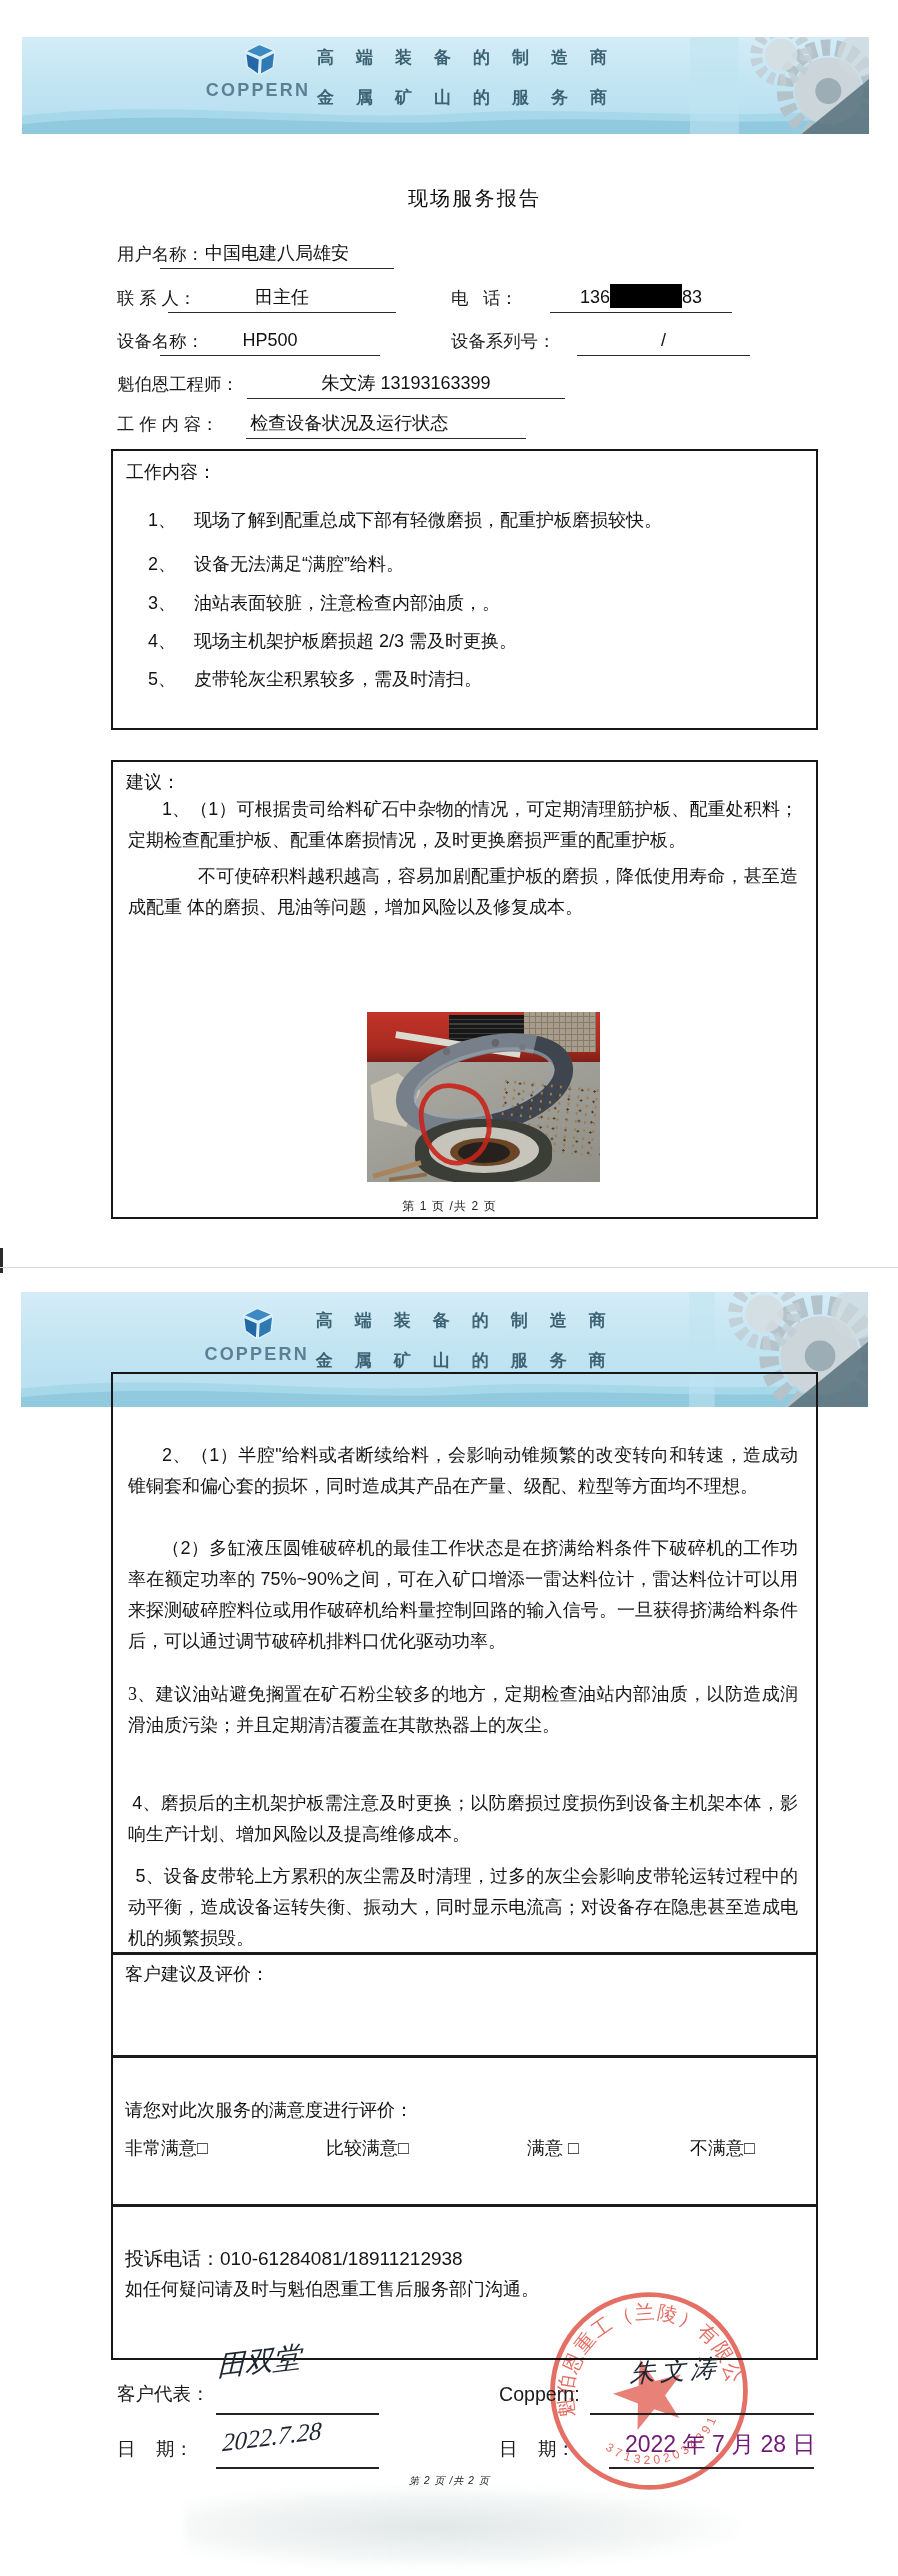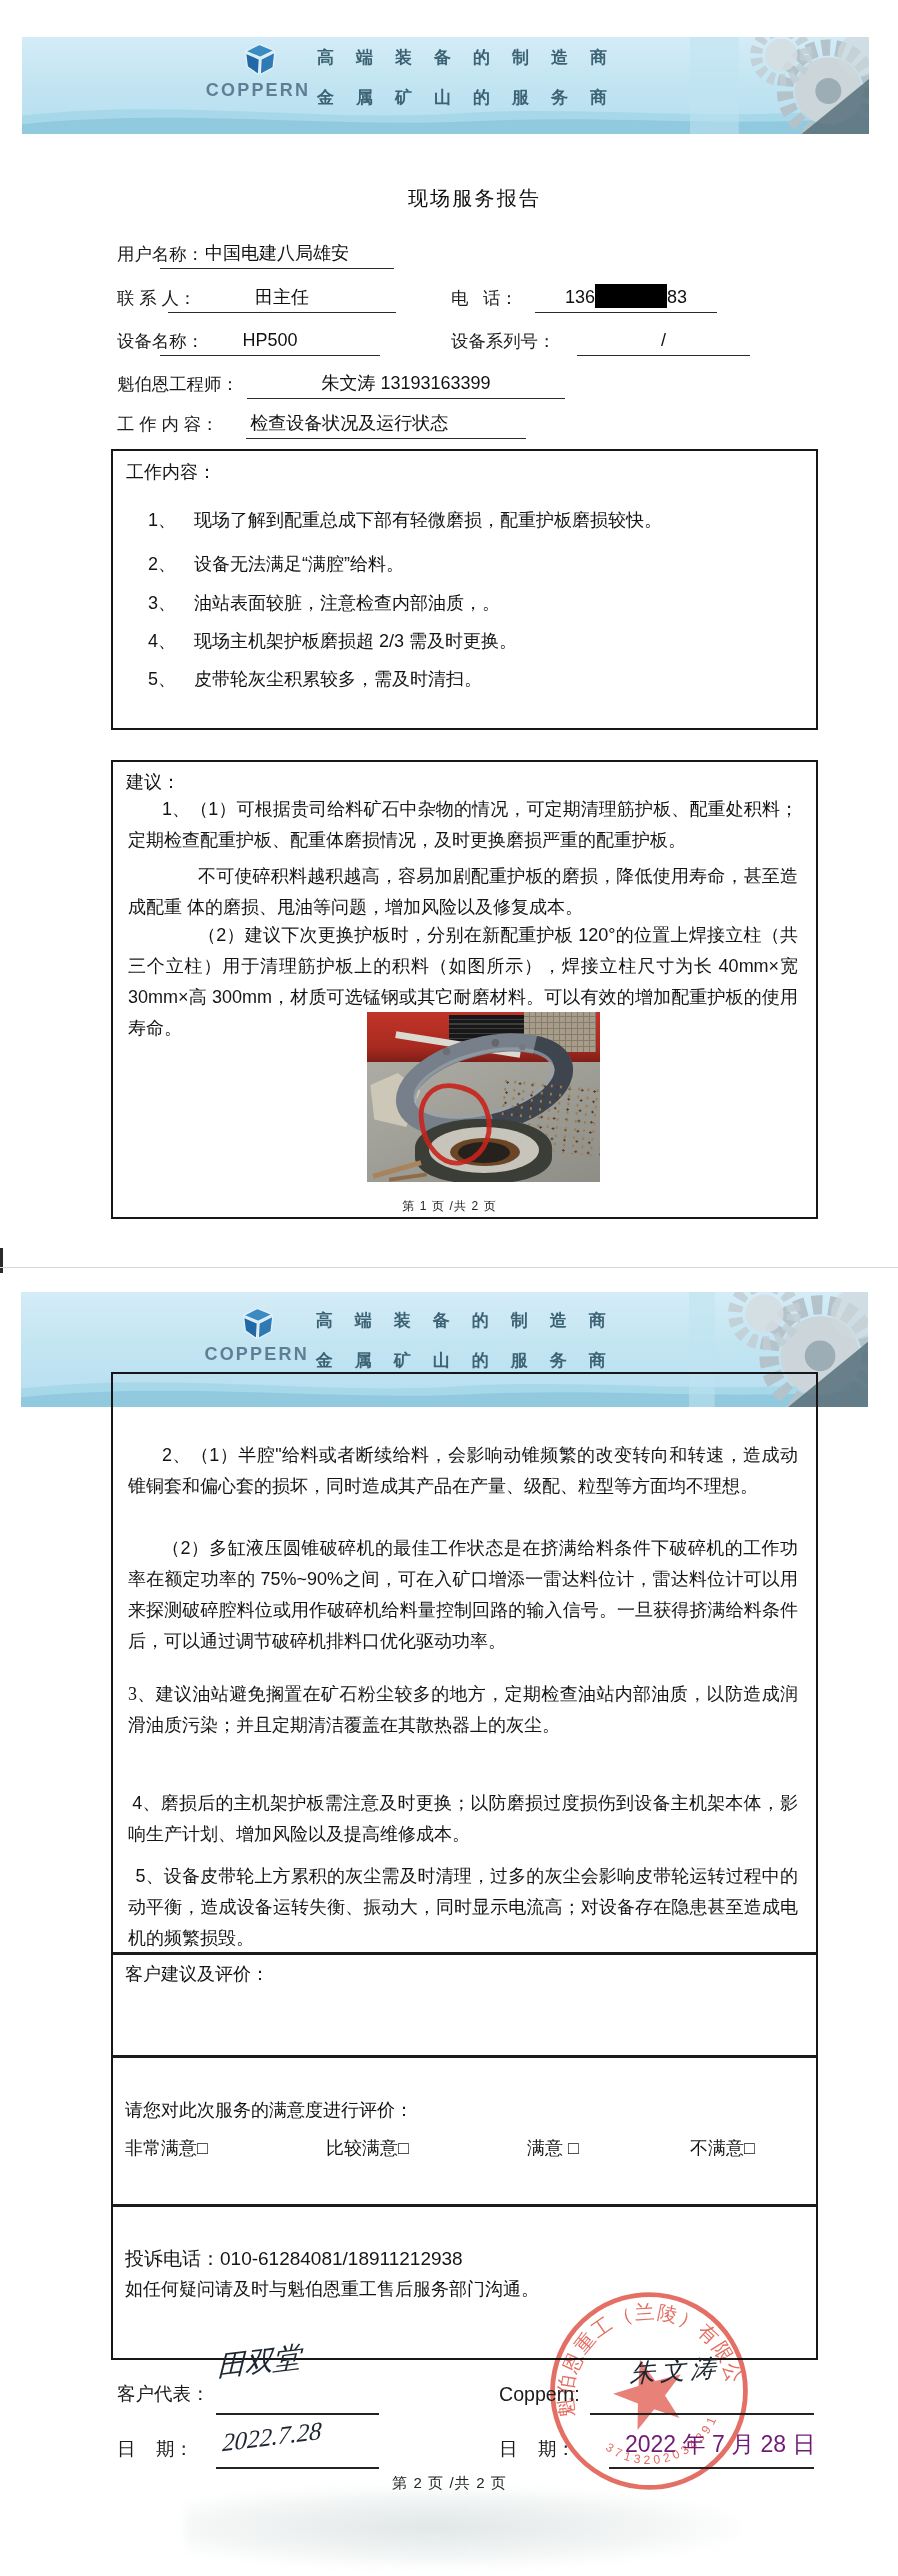--- a/index.html
+++ b/index.html
@@ -105,21 +105,21 @@
   </div>
 
   <div class="abs" style="left:0;top:185px;width:899px;text-align:center;font-size:20px;letter-spacing:2.2px;color:#101010;padding-left:25px;">现场服务报告</div>
 
   <div class="lbl" style="left:117px;top:240px;">用户名称：</div>
   <div class="uval" style="left:160px;top:240px;width:234px;">中国电建八局雄安</div>
 
   <div class="lbl" style="left:117px;top:284px;">联 系 人：</div>
   <div class="uval" style="left:168px;top:284px;width:228px;">田主任</div>
   <div class="lbl" style="left:451px;top:284px;">电   话：</div>
-  <div class="uval" style="left:535px;top:284px;width:182px;">
+  <div class="uval" style="left:550px;top:284px;width:182px;">
     <span>136</span><span class="redact"></span><span>83</span>
   </div>
 
   <div class="lbl" style="left:117px;top:327px;">设备名称：</div>
   <div class="uval" style="left:160px;top:327px;width:220px;">HP500</div>
   <div class="lbl" style="left:451px;top:327px;">设备系列号：</div>
   <div class="uval" style="left:577px;top:327px;width:173px;">/</div>
 
   <div class="lbl" style="left:117px;top:370px;">魁伯恩工程师：</div>
   <div class="uval" style="left:247px;top:370px;width:318px;">朱文涛 13193163399</div>
@@ -133,21 +133,20 @@
     <div class="witem" style="top:101px;">2、　设备无法满足“满腔”给料。</div>
     <div class="witem" style="top:140px;">3、　油站表面较脏，注意检查内部油质，。</div>
     <div class="witem" style="top:178px;">4、　现场主机架护板磨损超 2/3 需及时更换。</div>
     <div class="witem" style="top:216px;">5、　皮带轮灰尘积累较多，需及时清扫。</div>
   </div>
 
   <div class="fbox" style="left:111px;top:760px;width:703px;height:455px;">
     <div class="boxhead" style="left:13px;top:7.6px;">建议：</div>
     <div class="para" style="left:15px;top:31.5px;width:670px;text-indent:34px;">1、（1）可根据贵司给料矿石中杂物的情况，可定期清理筋护板、配重处积料；定期检查配重护板、配重体磨损情况，及时更换磨损严重的配重护板。</div>
     <div class="para" style="left:15px;top:99px;width:670px;text-indent:70px;">不可使碎积料越积越高，容易加剧配重护板的磨损，降低使用寿命，甚至造成配重 体的磨损、甩油等问题，增加风险以及修复成本。</div>
-    <div class="para" style="left:15px;top:158px;width:670px;text-indent:70px;">（2）建议下次更换护板时，分别在新配重护板 120°的位置上焊接立柱（共三个立柱）用于清理筋护板上的积料（如图所示），焊接立柱尺寸为长 40mm×宽 30mm×高 300mm，材质可选锰钢或其它耐磨材料。可以有效的增加配重护板的使用寿命。</div>
   </div>
 
   <div class="photo">
     <div class="ph-red"></div>
     <div class="ph-grill"></div>
     <div class="ph-mesh"></div>
     <div class="ph-beam"></div>
     <div class="ph-bracket"></div>
     <svg class="abs" style="left:13.6px;top:19px;" width="207" height="111" viewBox="0 0 380 205">
       <g transform="rotate(-14 190 100)">
@@ -252,18 +251,18 @@
   <div class="sigline" style="left:590px;top:2413px;width:224px;"></div>
 
   <div class="lbl" style="left:117px;top:2434px;font-size:18.5px;">日    期：</div>
   <div class="sig" style="left:222px;top:2423px;font-size:25px;transform:rotate(-7deg) skewX(-10deg);">2022.7.28</div>
   <div class="sigline" style="left:216px;top:2467px;width:163px;"></div>
 
   <div class="lbl" style="left:499px;top:2434px;font-size:18.5px;">日    期：</div>
   <div class="abs" style="left:625px;top:2429px;font-size:23px;color:#701a75;white-space:nowrap;">2022 年 7 月 28 日</div>
   <div class="sigline" style="left:609px;top:2467px;width:205px;"></div>
 
-  <div class="footer" style="top:2474px;font-size:15px;">第 2 页 /共 2 页</div>
+  <div class="footer" style="top:2474px;font-size:10px;font-style:italic;">第 2 页 /共 2 页</div>
 
   <div class="smudge"></div>
 
 </div>
 
 
 </body></html>

